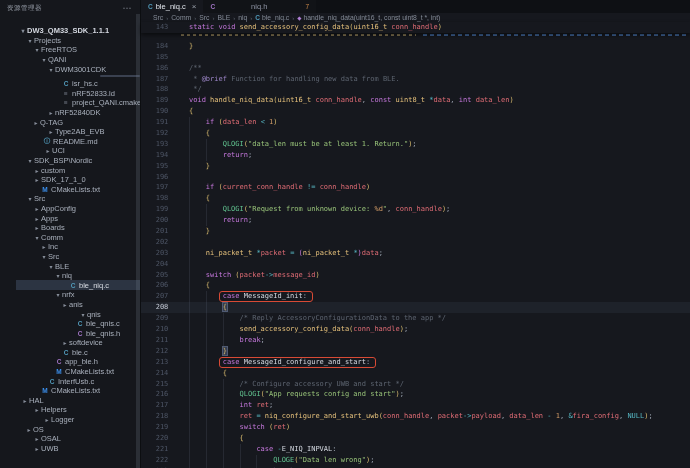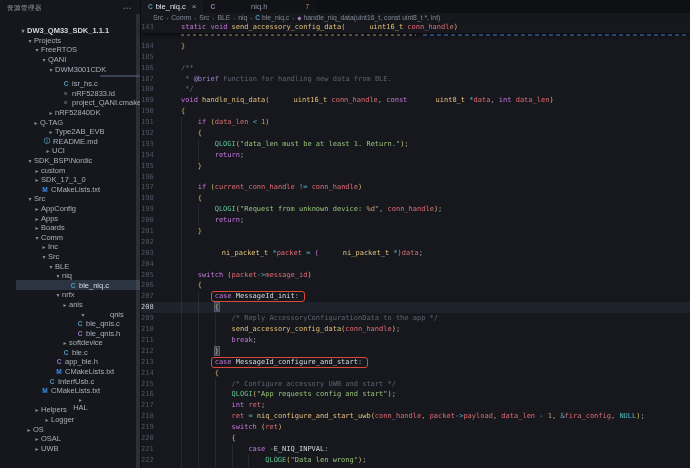--- a/index.html
+++ b/index.html
@@ -44,25 +44,25 @@
   .clipline{flex:none;position:relative;height:8px;background:#16181e;}
   .clipdash1{position:absolute;left:40px;top:1px;width:235px;height:2px;
              background:repeating-linear-gradient(90deg,#7d6f4e 0 3px,transparent 3px 6px);}
   .clipdash2{position:absolute;left:282px;top:1px;width:266px;height:2px;
              background:repeating-linear-gradient(90deg,#3c5f90 0 4px,transparent 4px 7px);}
   .code{flex:1;position:relative;background:#16181e;overflow:hidden;}
   .line{height:10.9px;display:flex;font-family:"DejaVu Sans Mono",monospace;
         font-size:7px;line-height:10.9px;white-space:pre;}
   .line.cur{background:rgba(130,150,190,.08);}
   .line.cur .lnum{color:#c3c9d4;}
-  .lnum{flex:none;width:26px;padding-right:10px;text-align:left;color:#4d5565;}
+  .lnum{flex:none;width:26px;padding-right:10px;text-align:center;color:#4d5565;padding-left:8px;}
   .lcode{flex:none;padding-left:4px;}
   .ig{display:inline-block;box-sizing:border-box;width:4ch;height:10.9px;vertical-align:top;
       border-left:1px solid rgba(110,122,145,.18);}
-  .tk-k{color:#c678dd;} .tk-t{color:#e5c07b;margin-left:24px;} .tk-f{color:#e5c07b;} .tk-v{color:#e06c75;}
+  .tk-k{color:#c678dd;} .tk-t{color:#e5c07b;} .tk-f{color:#e5c07b;} .tk-v{color:#e06c75;}
   .tk-g{color:#61c28f;} .tk-s{color:#98c379;} .tk-e{color:#d19a66;} .tk-n{color:#d19a66;}
   .tk-o{color:#56b6c2;} .tk-p{color:#9ba3b0;} .tk-b{color:#d7ba6e;} .tk-u{color:#d6dae2;}
   .tk-x{color:#56b6c2;} .tk-c{color:#5d6470;} .tk-at{color:#9d86c8;}
   .tk-bm{background:#343c4e;outline:1px solid #505b73;}
   .abox{outline:1.5px solid #d84a35;border-radius:2px;padding:0 5px 1px 3px;margin-left:-3px;}
 </style>
 </head>
 <body>
 
 <div class="app">
@@ -191,21 +191,21 @@
           <span>ble_niq.c</span>
         </div>
         <div class="row" style="padding-left: 38px;">
           <span class="chev">▾</span>
           <span>nrfx</span>
         </div>
         <div class="row" style="padding-left: 45px;">
           <span class="chev">▸</span>
           <span>anis</span>
         </div>
-        <div class="row" style="padding-left: 63px; gap: 23px;">
+        <div class="row" style="padding-left: 63px;">
           <span class="chev">▾</span>
           <span>qnis</span>
         </div>
         <div class="row" style="padding-left: 52px;">
           <span class="fspace"></span>
           <span class="ficon c-blue">C</span>
           <span>ble_qnis.c</span>
         </div>
         <div class="row" style="padding-left: 52px;">
           <span class="fspace"></span>
@@ -234,21 +234,21 @@
         <div class="row" style="padding-left: 24px;">
           <span class="fspace"></span>
           <span class="ficon c-blue">C</span>
           <span>InterfUsb.c</span>
         </div>
         <div class="row" style="padding-left: 17px;">
           <span class="fspace"></span>
           <span class="ficon c-cmake">M</span>
           <span>CMakeLists.txt</span>
         </div>
-        <div class="row" style="padding-left: 5px; flex-direction: column;">
+        <div class="row" style="padding-left: 5px;">
           <span class="chev">▸</span>
           <span>HAL</span>
         </div>
         <div class="row" style="padding-left: 17px;">
           <span class="chev">▸</span>
           <span>Helpers</span>
         </div>
         <div class="row" style="padding-left: 27px;">
           <span class="chev">▸</span>
           <span>Logger</span>

